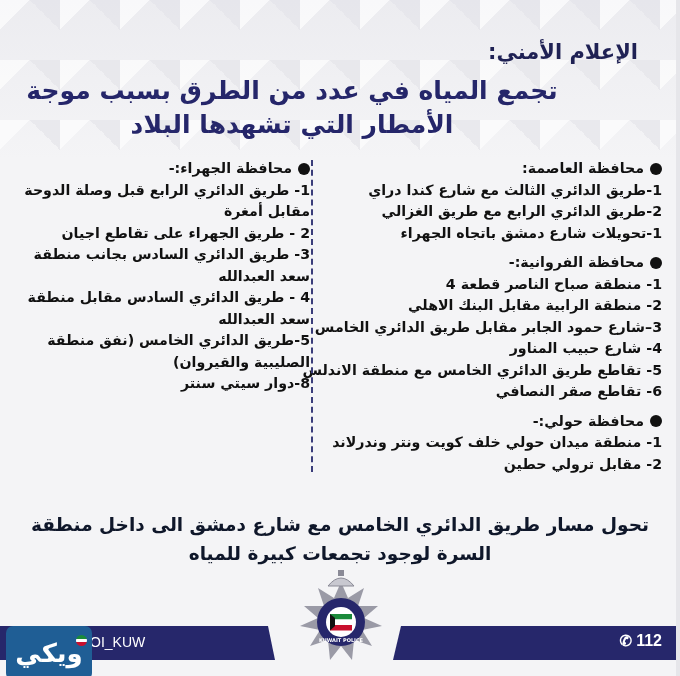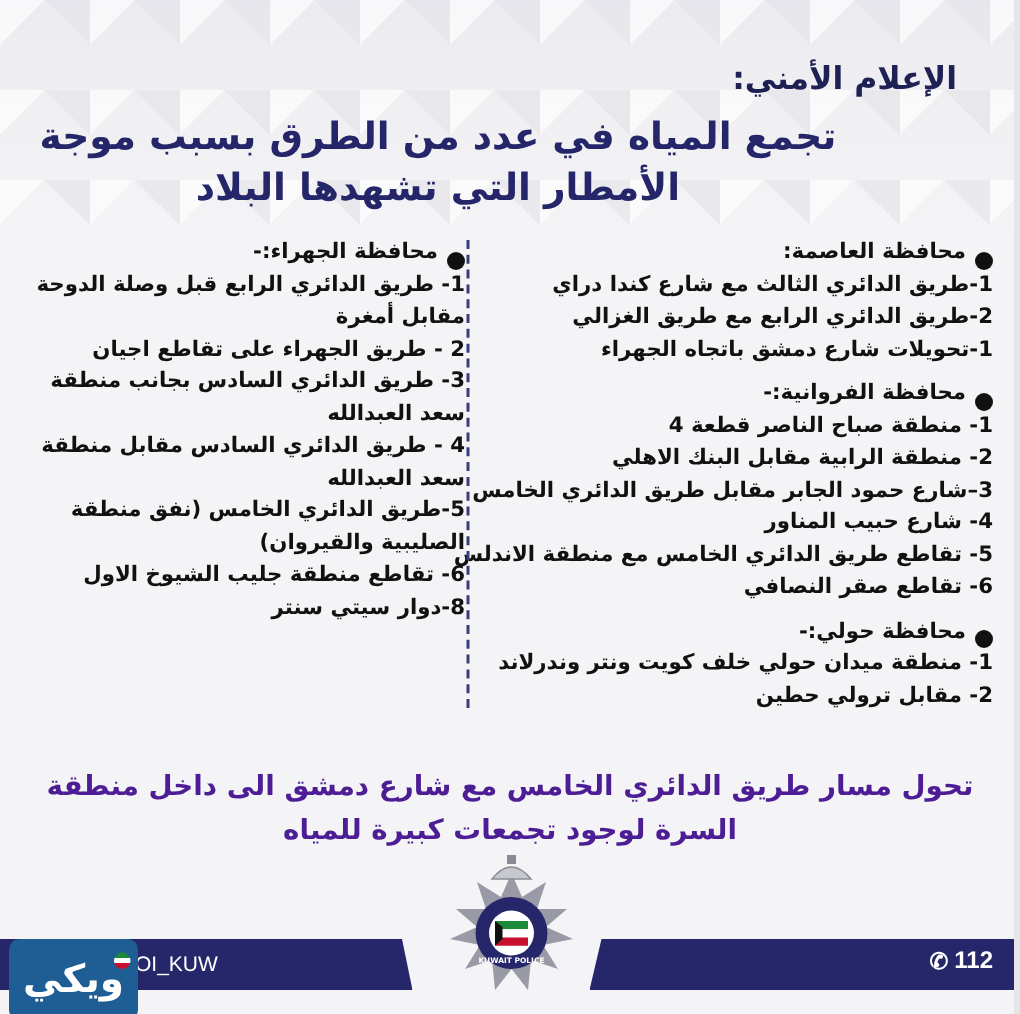--- a/index.html
+++ b/index.html
@@ -27,32 +27,32 @@
     position: absolute; left: 0; width: 584px; top: 34px; text-align: center;
     font-size: 25px; font-weight: bold; color: #25266a; line-height: 34px;
   }
   .col {
     position: absolute; direction: rtl; font-weight: bold; font-size: 14.2px;
     line-height: 21.5px; color: #111;
   }
   .col-right { right: 18px; top: 158px; width: 300px; }
   .col-left  { right: 370px; top: 158px; width: 300px; }
   .gov { margin-bottom: 0; }
-  .gov-title { display: flex; align-items: flex-end; gap: 6px; }
+  .gov-title { display: flex; align-items: center; gap: 6px; }
   .bullet { display: inline-block; width: 12px; height: 12px; border-radius: 50%; background: #111; }
   .gov + .gov { margin-top: 8px; }
   .item { white-space: nowrap; }
   .col-left .item { white-space: normal; }
   .divider {
     position: absolute; left: 311px; top: 160px; height: 312px; width: 0;
     border-left: 2px dashed #3a3d7a;
   }
   .note {
     position: absolute; top: 510px; left: 0; width: 680px; text-align: center;
-    direction: rtl; font-size: 18.5px; font-weight: bold; color: #4c1d95; line-height: 29px;
+    direction: rtl; font-size: 18.5px; font-weight: bold; color: #0f172a; line-height: 29px;
   }
   .band { position: absolute; top: 626px; height: 34px; background: #26276b; }
   .band-left { left: 0; width: 275px; clip-path: polygon(0 0, 268px 0, 275px 34px, 0 34px); }
   .band-right { left: 393px; width: 283px; clip-path: polygon(8px 0, 283px 0, 283px 34px, 0 34px); }
   .handle { position: absolute; left: 90px; top: 634px; color: #fff; font-size: 14px; font-family: "Liberation Sans", sans-serif; }
   .hotline { position: absolute; right: 18px; top: 632px; color: #fff; font-size: 16px; font-weight: bold; font-family: "Liberation Sans", sans-serif; display:flex; align-items:center; gap:4px; }
   .phone-icon { font-size: 15px; }
   .wiki-logo {
     position: absolute; left: 6px; top: 626px; width: 86px; height: 54px;
     background: #1f5e95; border-radius: 7px; color: #fff;
@@ -115,21 +115,20 @@
   <div class="gov">
     <div class="gov-title">
         <span class="bullet"></span>
         <span>محافظة الجهراء:-</span>
       </div>
     <div class="item">1- طريق الدائري الرابع قبل وصلة الدوحة مقابل أمغرة</div>
     <div class="item">2 - طريق الجهراء على تقاطع اجيان</div>
     <div class="item">3- طريق الدائري السادس بجانب منطقة سعد العبدالله</div>
     <div class="item">4 - طريق الدائري السادس مقابل منطقة سعد العبدالله</div>
     <div class="item">5-طريق الدائري الخامس (نفق منطقة الصليبية والقيروان)</div>
-    <div class="item">6- تقاطع منطقة جليب الشيوخ الاول</div>
     <div class="item">8-دوار سيتي سنتر</div>
   </div>
 </div>
 
 <div class="note">
   <div>تحول مسار طريق الدائري الخامس مع شارع دمشق الى داخل منطقة</div>
   <div>السرة لوجود تجمعات كبيرة للمياه</div>
 </div>
 
 <div class="band band-left"></div>

